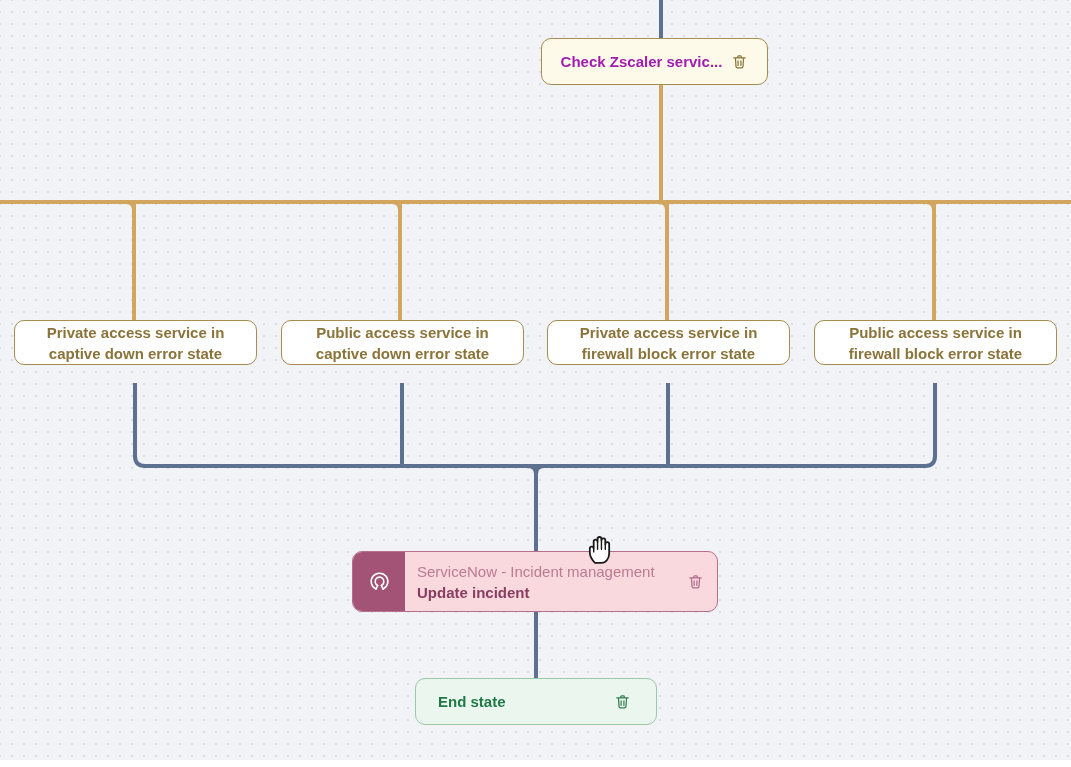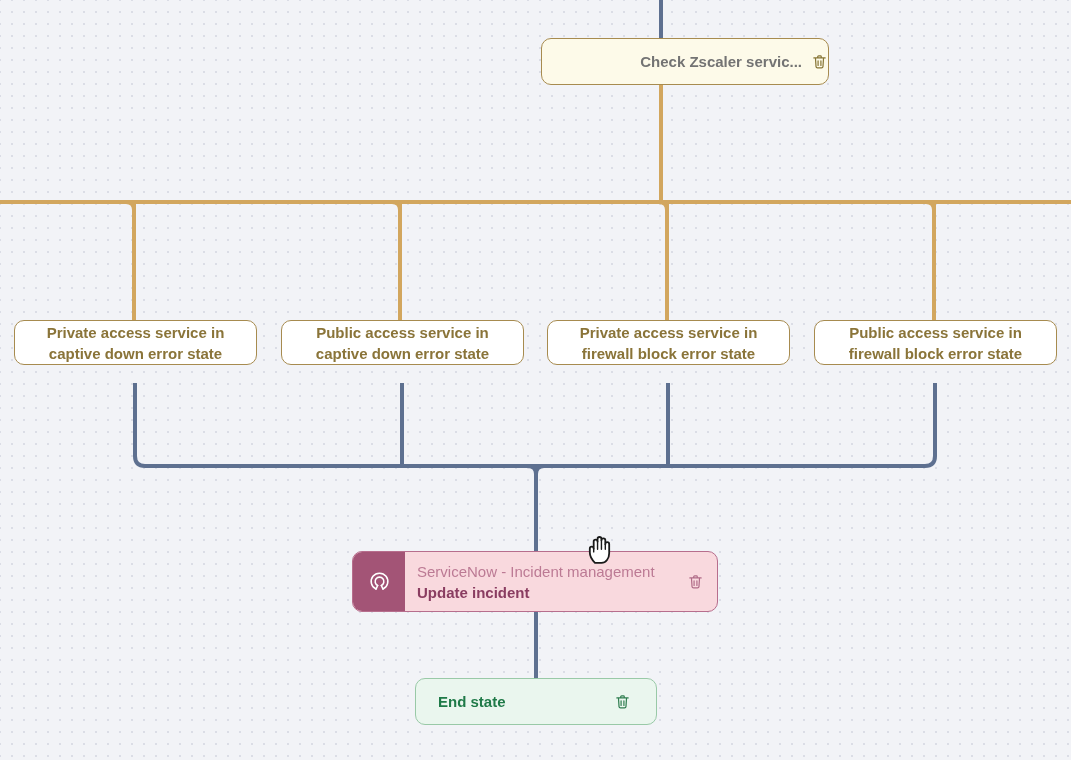--- a/index.html
+++ b/index.html
@@ -16,23 +16,23 @@
 
   svg.connectors { position:absolute; left:0; top:0; width:1071px; height:767px; pointer-events:none; }
 
   .node {
     position:absolute; border-radius:10px; display:flex; align-items:center;
     font-size:15px; font-weight:600; cursor:default;
   }
 
   
   .node-check {
-    left:541px; top:38px; width:288px; height:47px;
-    background:#FDFAE9; border:1.5px solid #A78B4F; color:#737373;
-    justify-content:flex-end; gap:9px;
+    left:541px; top:38px; width:227px; height:47px;
+    background:#FDFAE9; border:1.5px solid #A78B4F; color:#a21caf;
+    justify-content:center; gap:9px;
   }
 
   
   .node-branch {
     top:320px; width:243px; height:45px;
     background:#FFFFFF; border:1.5px solid #A78B4F; color:#8A7439;
     justify-content:center; text-align:center; line-height:21px;
   }
   .node-branch.b1 { left:14px; }
   .node-branch.b2 { left:281px; }

